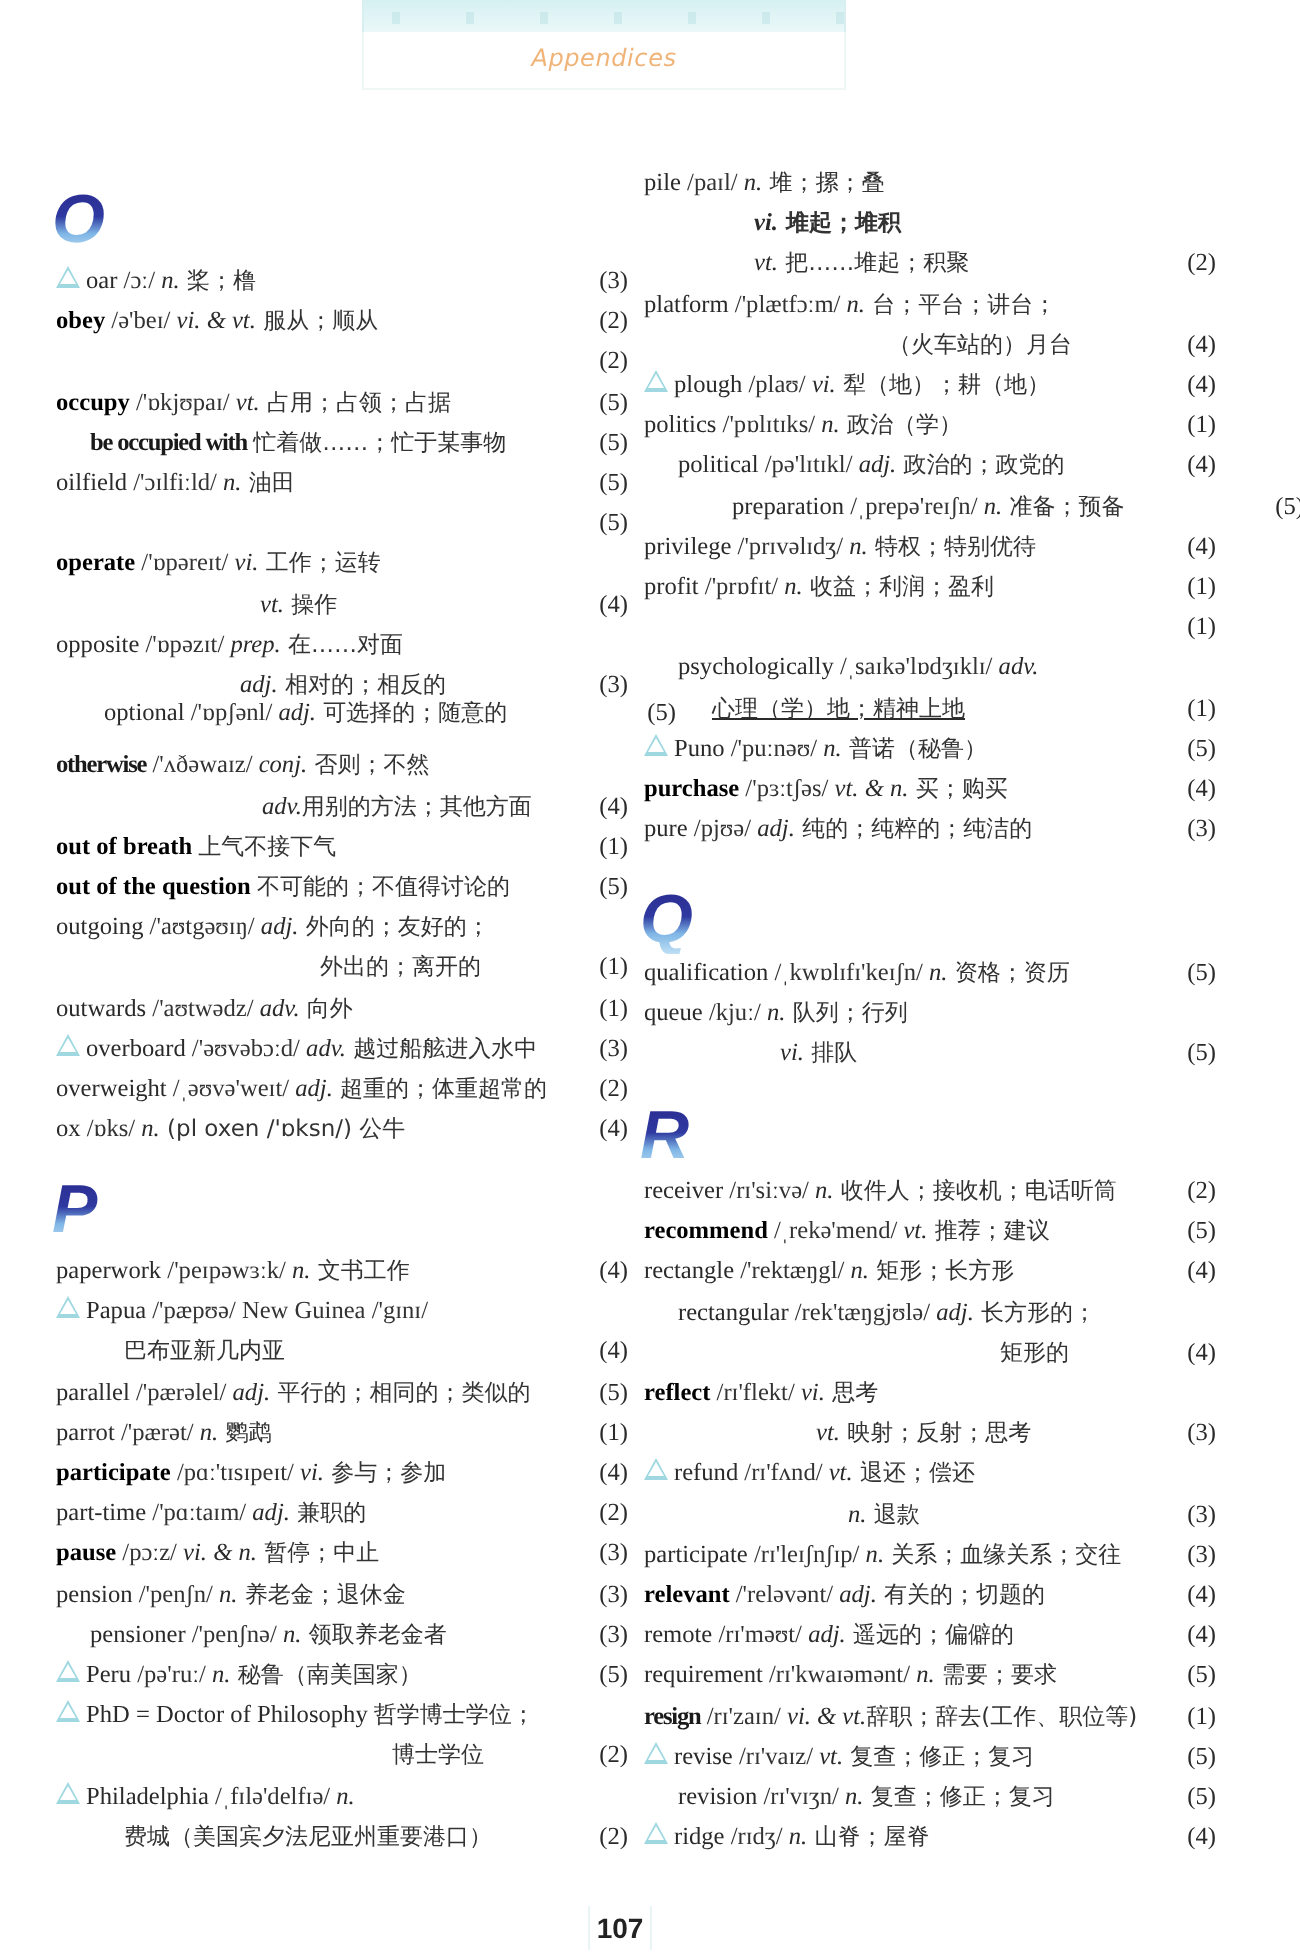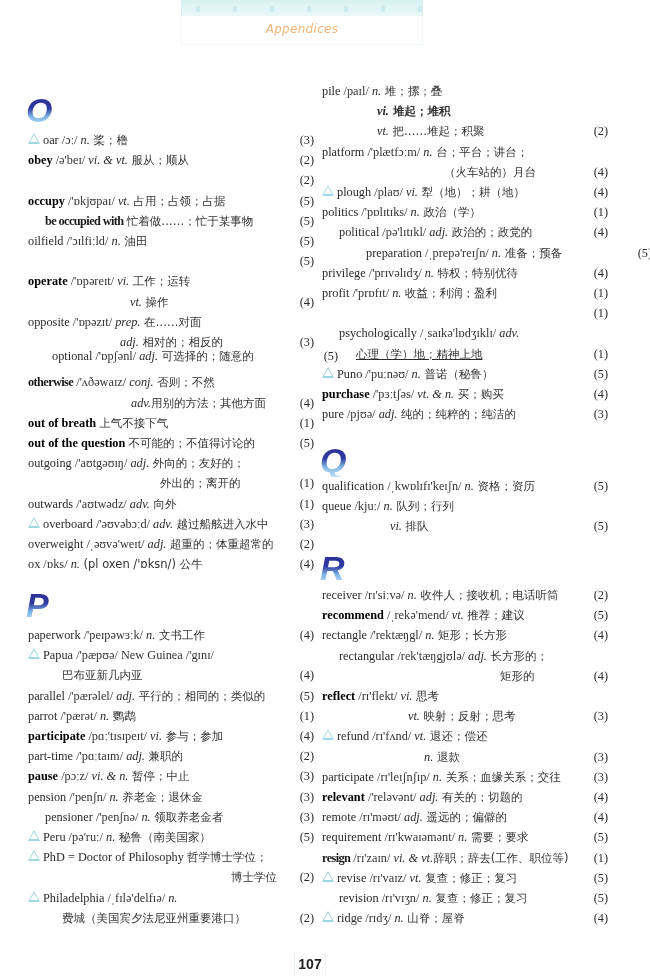--- a/index.html
+++ b/index.html
@@ -211,21 +211,21 @@
       </div>
       <div class="row" style="top: 827px;">
         <span class="txt"><span class="tri"></span><span class="">Peru</span><span class="ph"> /pə'ruː/ </span><span class="pos">n.</span><span class="zh"> 秘鲁（南美国家）</span></span>
         <span class="num">(5)</span>
       </div>
       <div class="row" style="top: 847.2px;">
         <span class="txt"><span class="tri"></span><span class="">PhD = Doctor of Philosophy</span><span class="ph"> </span><span class="pos"></span><span class="zh">哲学博士学位；</span></span>
         <span class="num"></span>
       </div>
       <div class="row cont" style="top: 867.4px;">
-        <span class="txt" style="left: 168px; margin-left: 35px;"><span class="pos"></span><span class="zh">博士学位</span></span>
+        <span class="txt" style="left: 168px;"><span class="pos"></span><span class="zh">博士学位</span></span>
         <span class="num">(2)</span>
       </div>
       <div class="row" style="top: 887.6px;">
         <span class="txt"><span class="tri"></span><span class="">Philadelphia</span><span class="ph"> /ˌfɪlə'delfɪə/ </span><span class="pos">n.</span><span class="zh"></span></span>
         <span class="num"></span>
       </div>
       <div class="row cont" style="top: 907.8px;">
         <span class="txt" style="left: 34px;"><span class="pos"></span><span class="zh">费城（美国宾夕法尼亚州重要港口）</span></span>
         <span class="num">(2)</span>
       </div>

